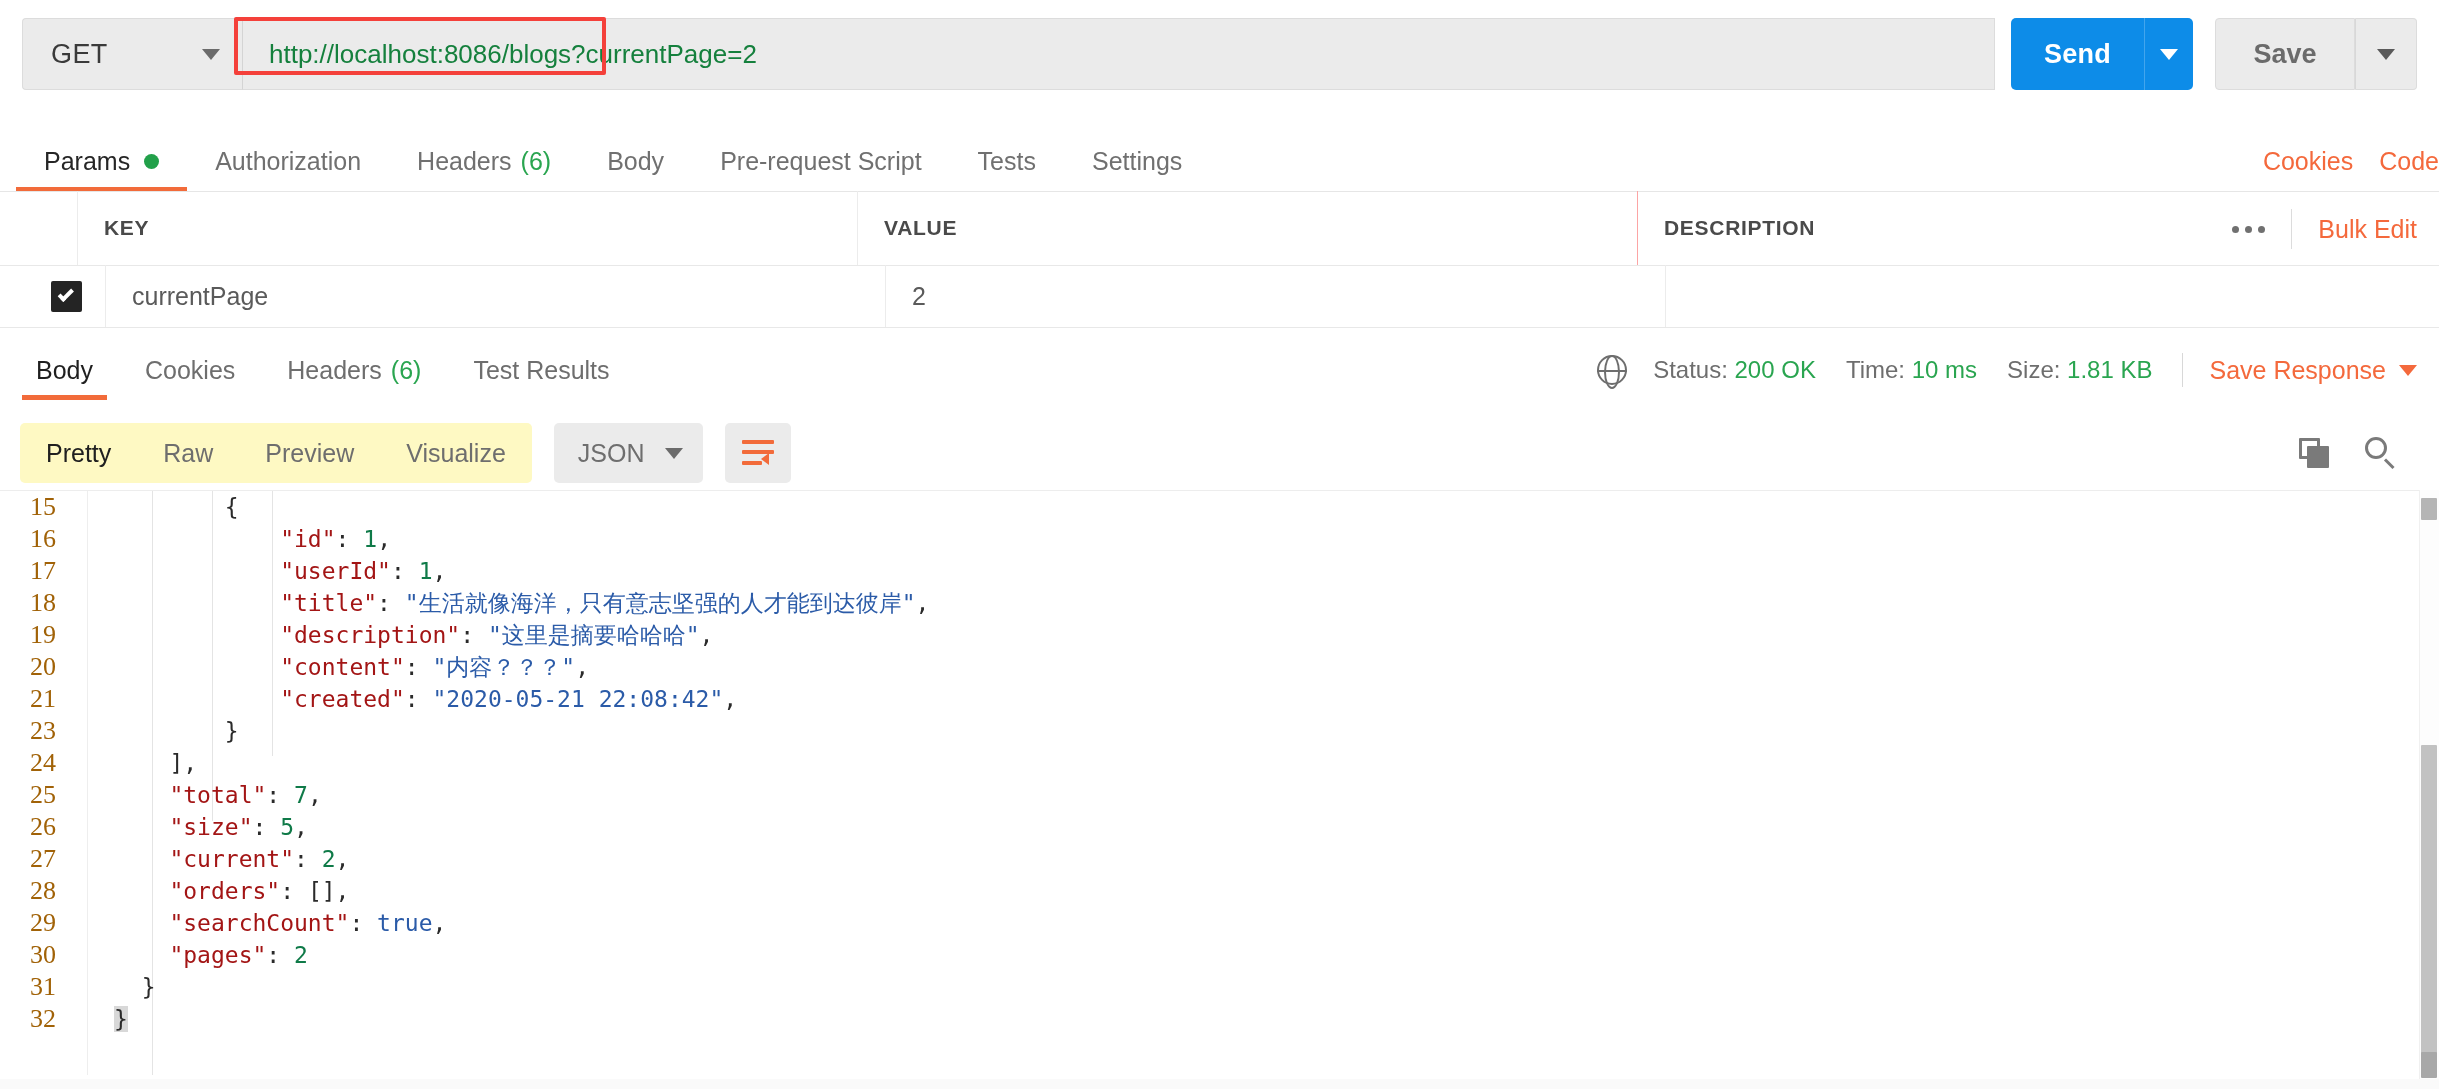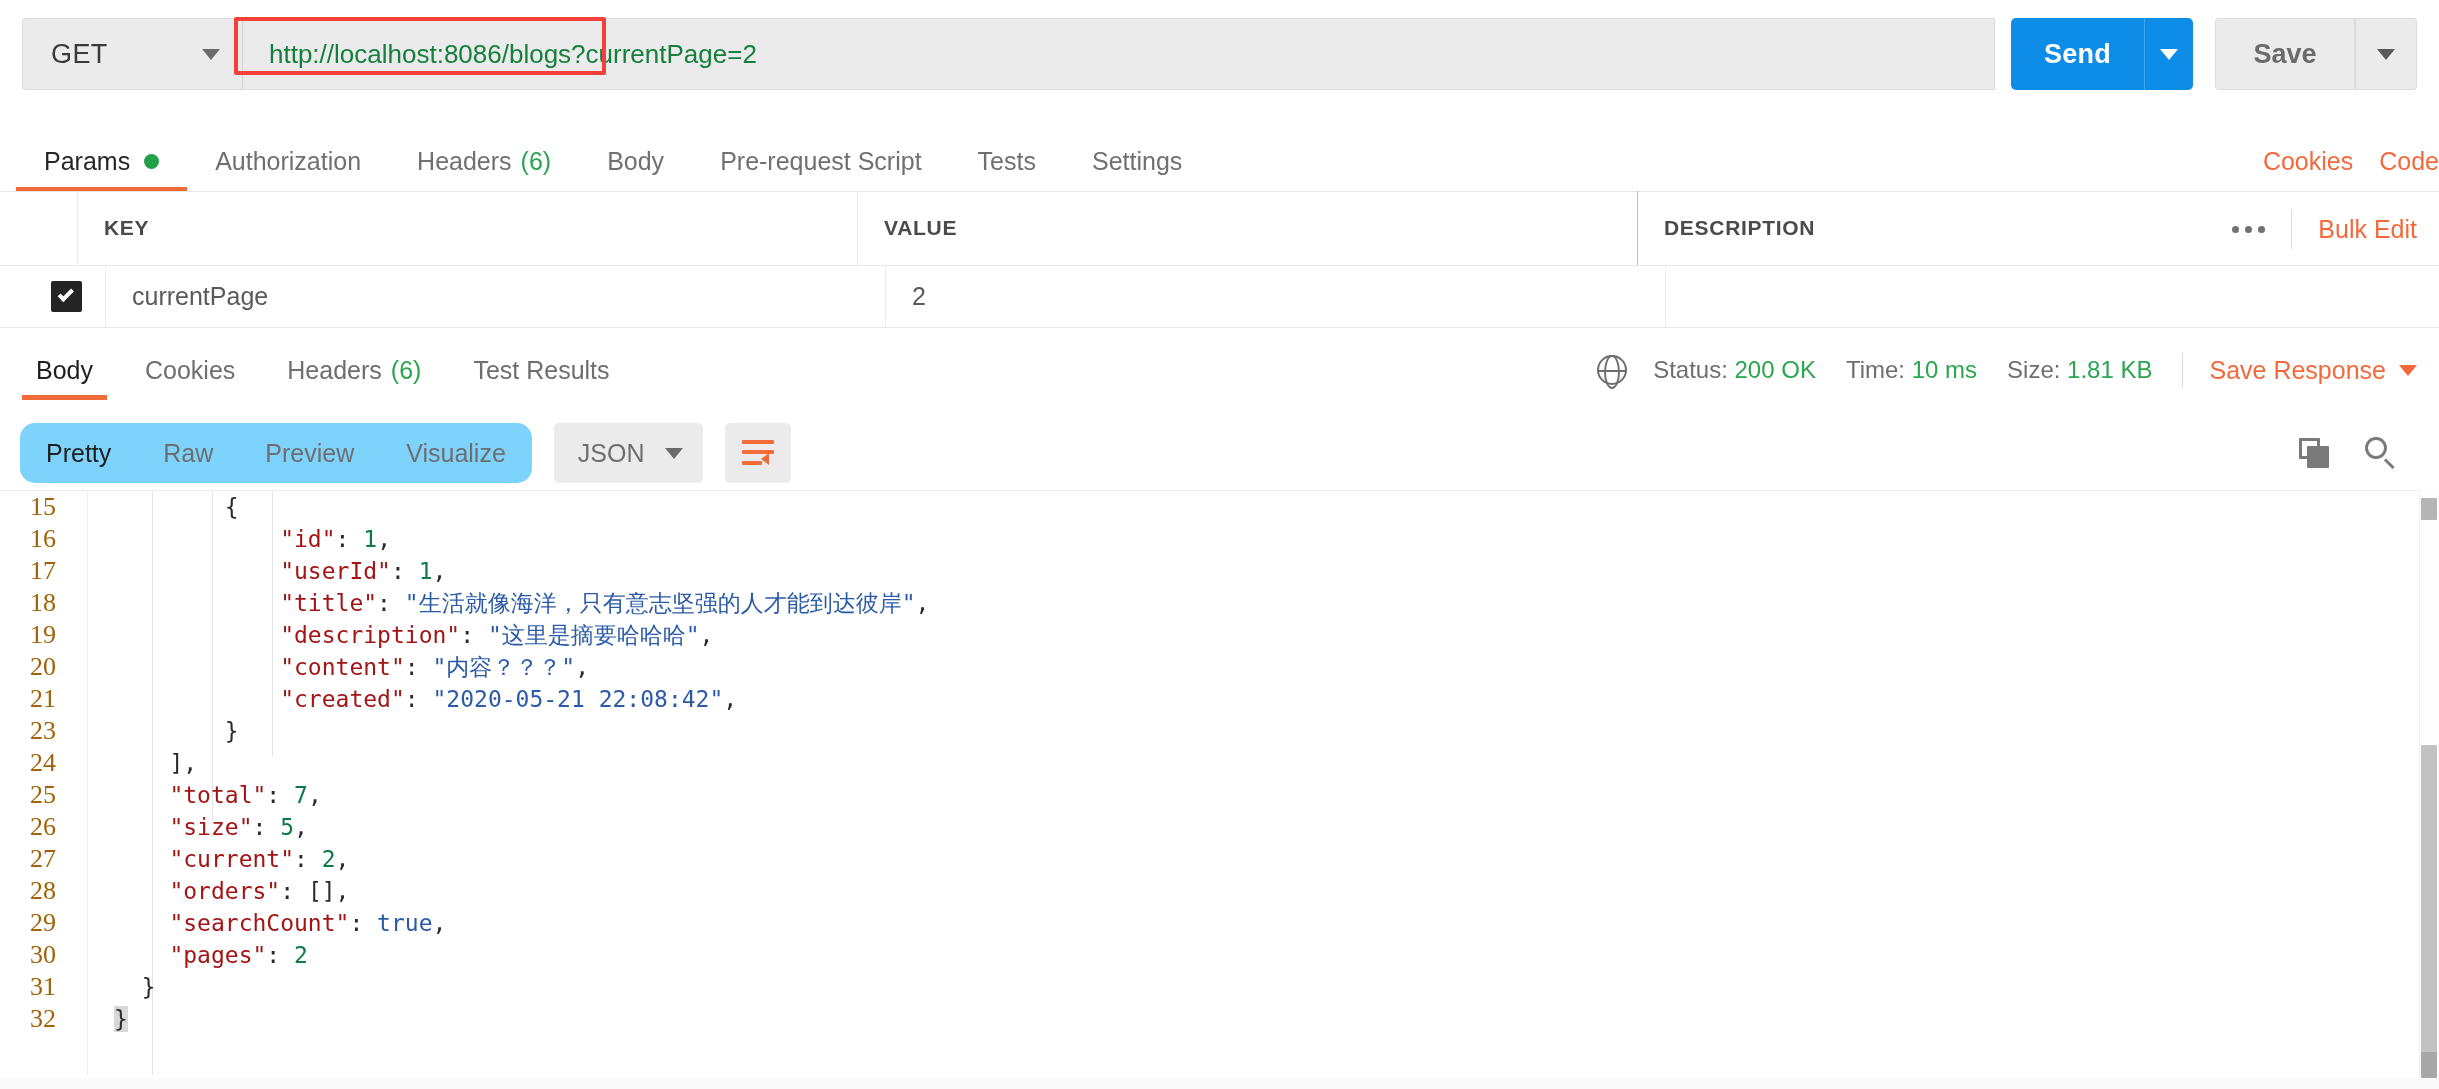--- a/index.html
+++ b/index.html
@@ -271,21 +271,21 @@
     border-top: 11px solid #f4693c;
   }
 
   
   .fmt-bar {
     position: absolute; left: 0; top: 420px;
     width: 2439px; height: 66px;
     display: flex; align-items: center; padding-left: 20px;
   }
   .seg-group {
-    height: 60px; background: #7dd3fc; border-radius: 15px;
+    height: 60px; background: #fef9c3; border-radius: 5px;
     display: flex; align-items: center; justify-content: center;
   }
   .seg {
     height: 60px; padding: 0 26px;
     display: flex; align-items: center;
     font-size: 25px; color: #6e6e6e; cursor: pointer;
   }
   .seg.active { color: #202020; }
   .fmt-select {
     height: 60px; background: #ebebeb; border-radius: 5px;

